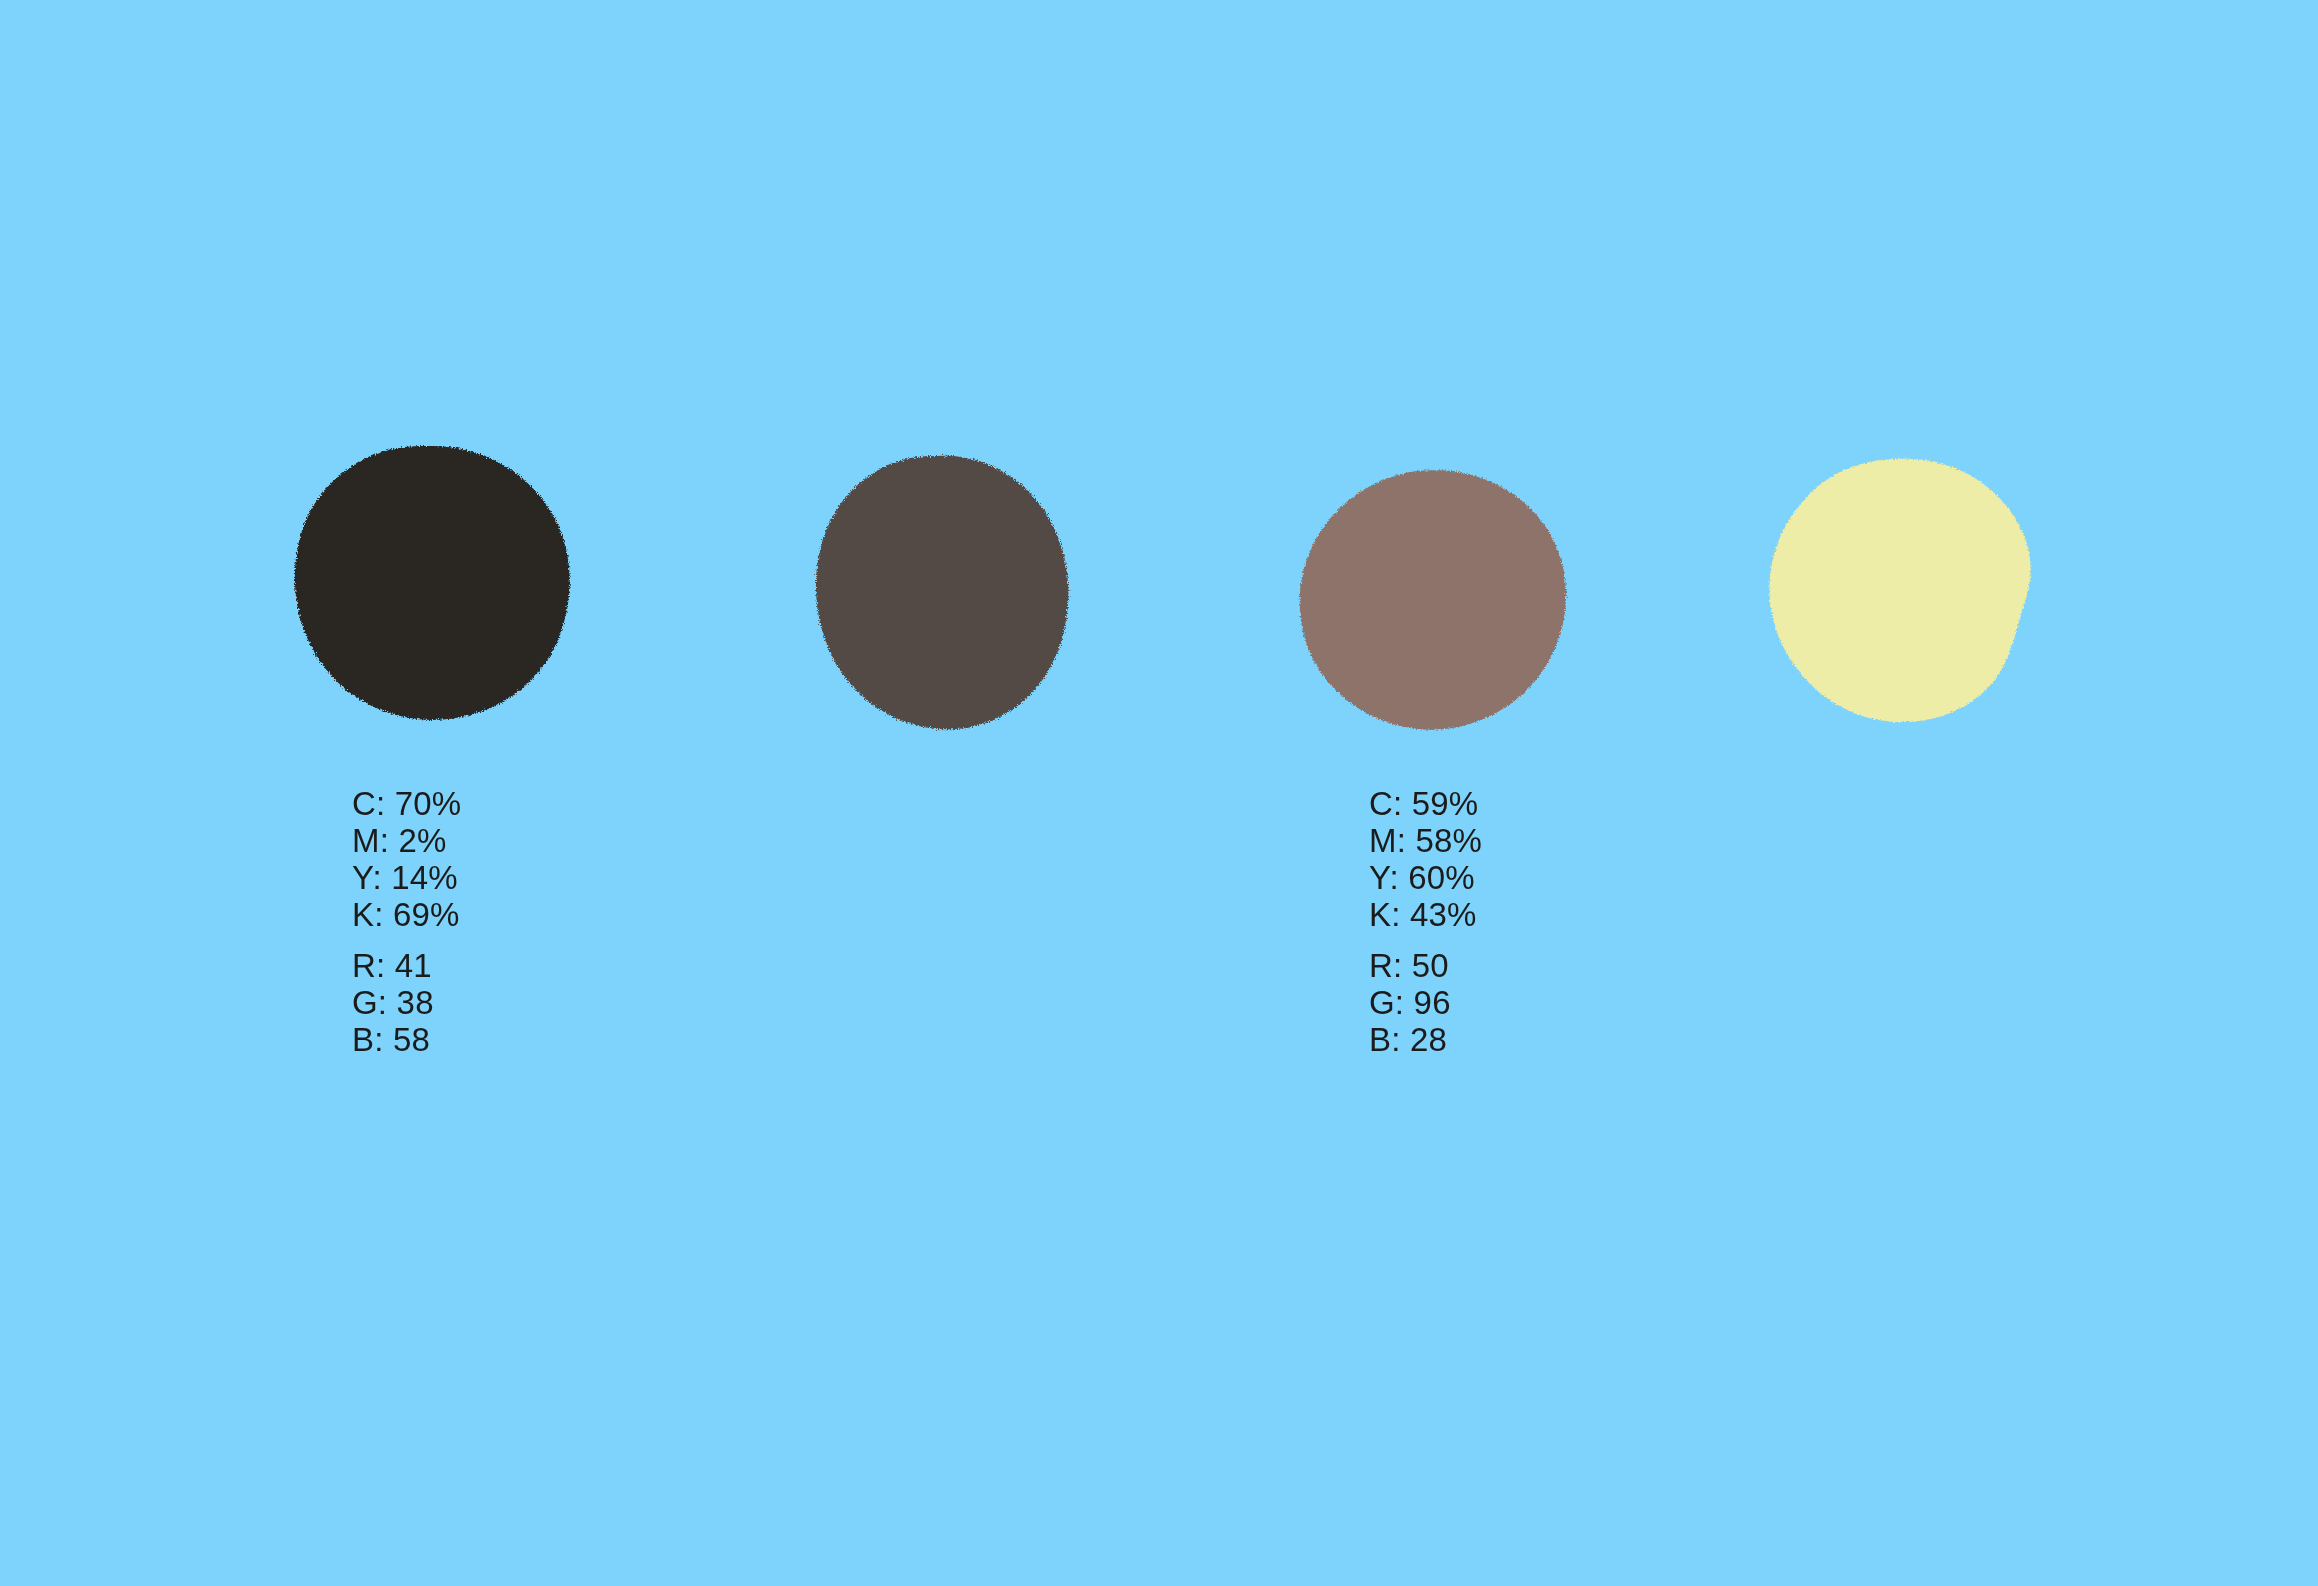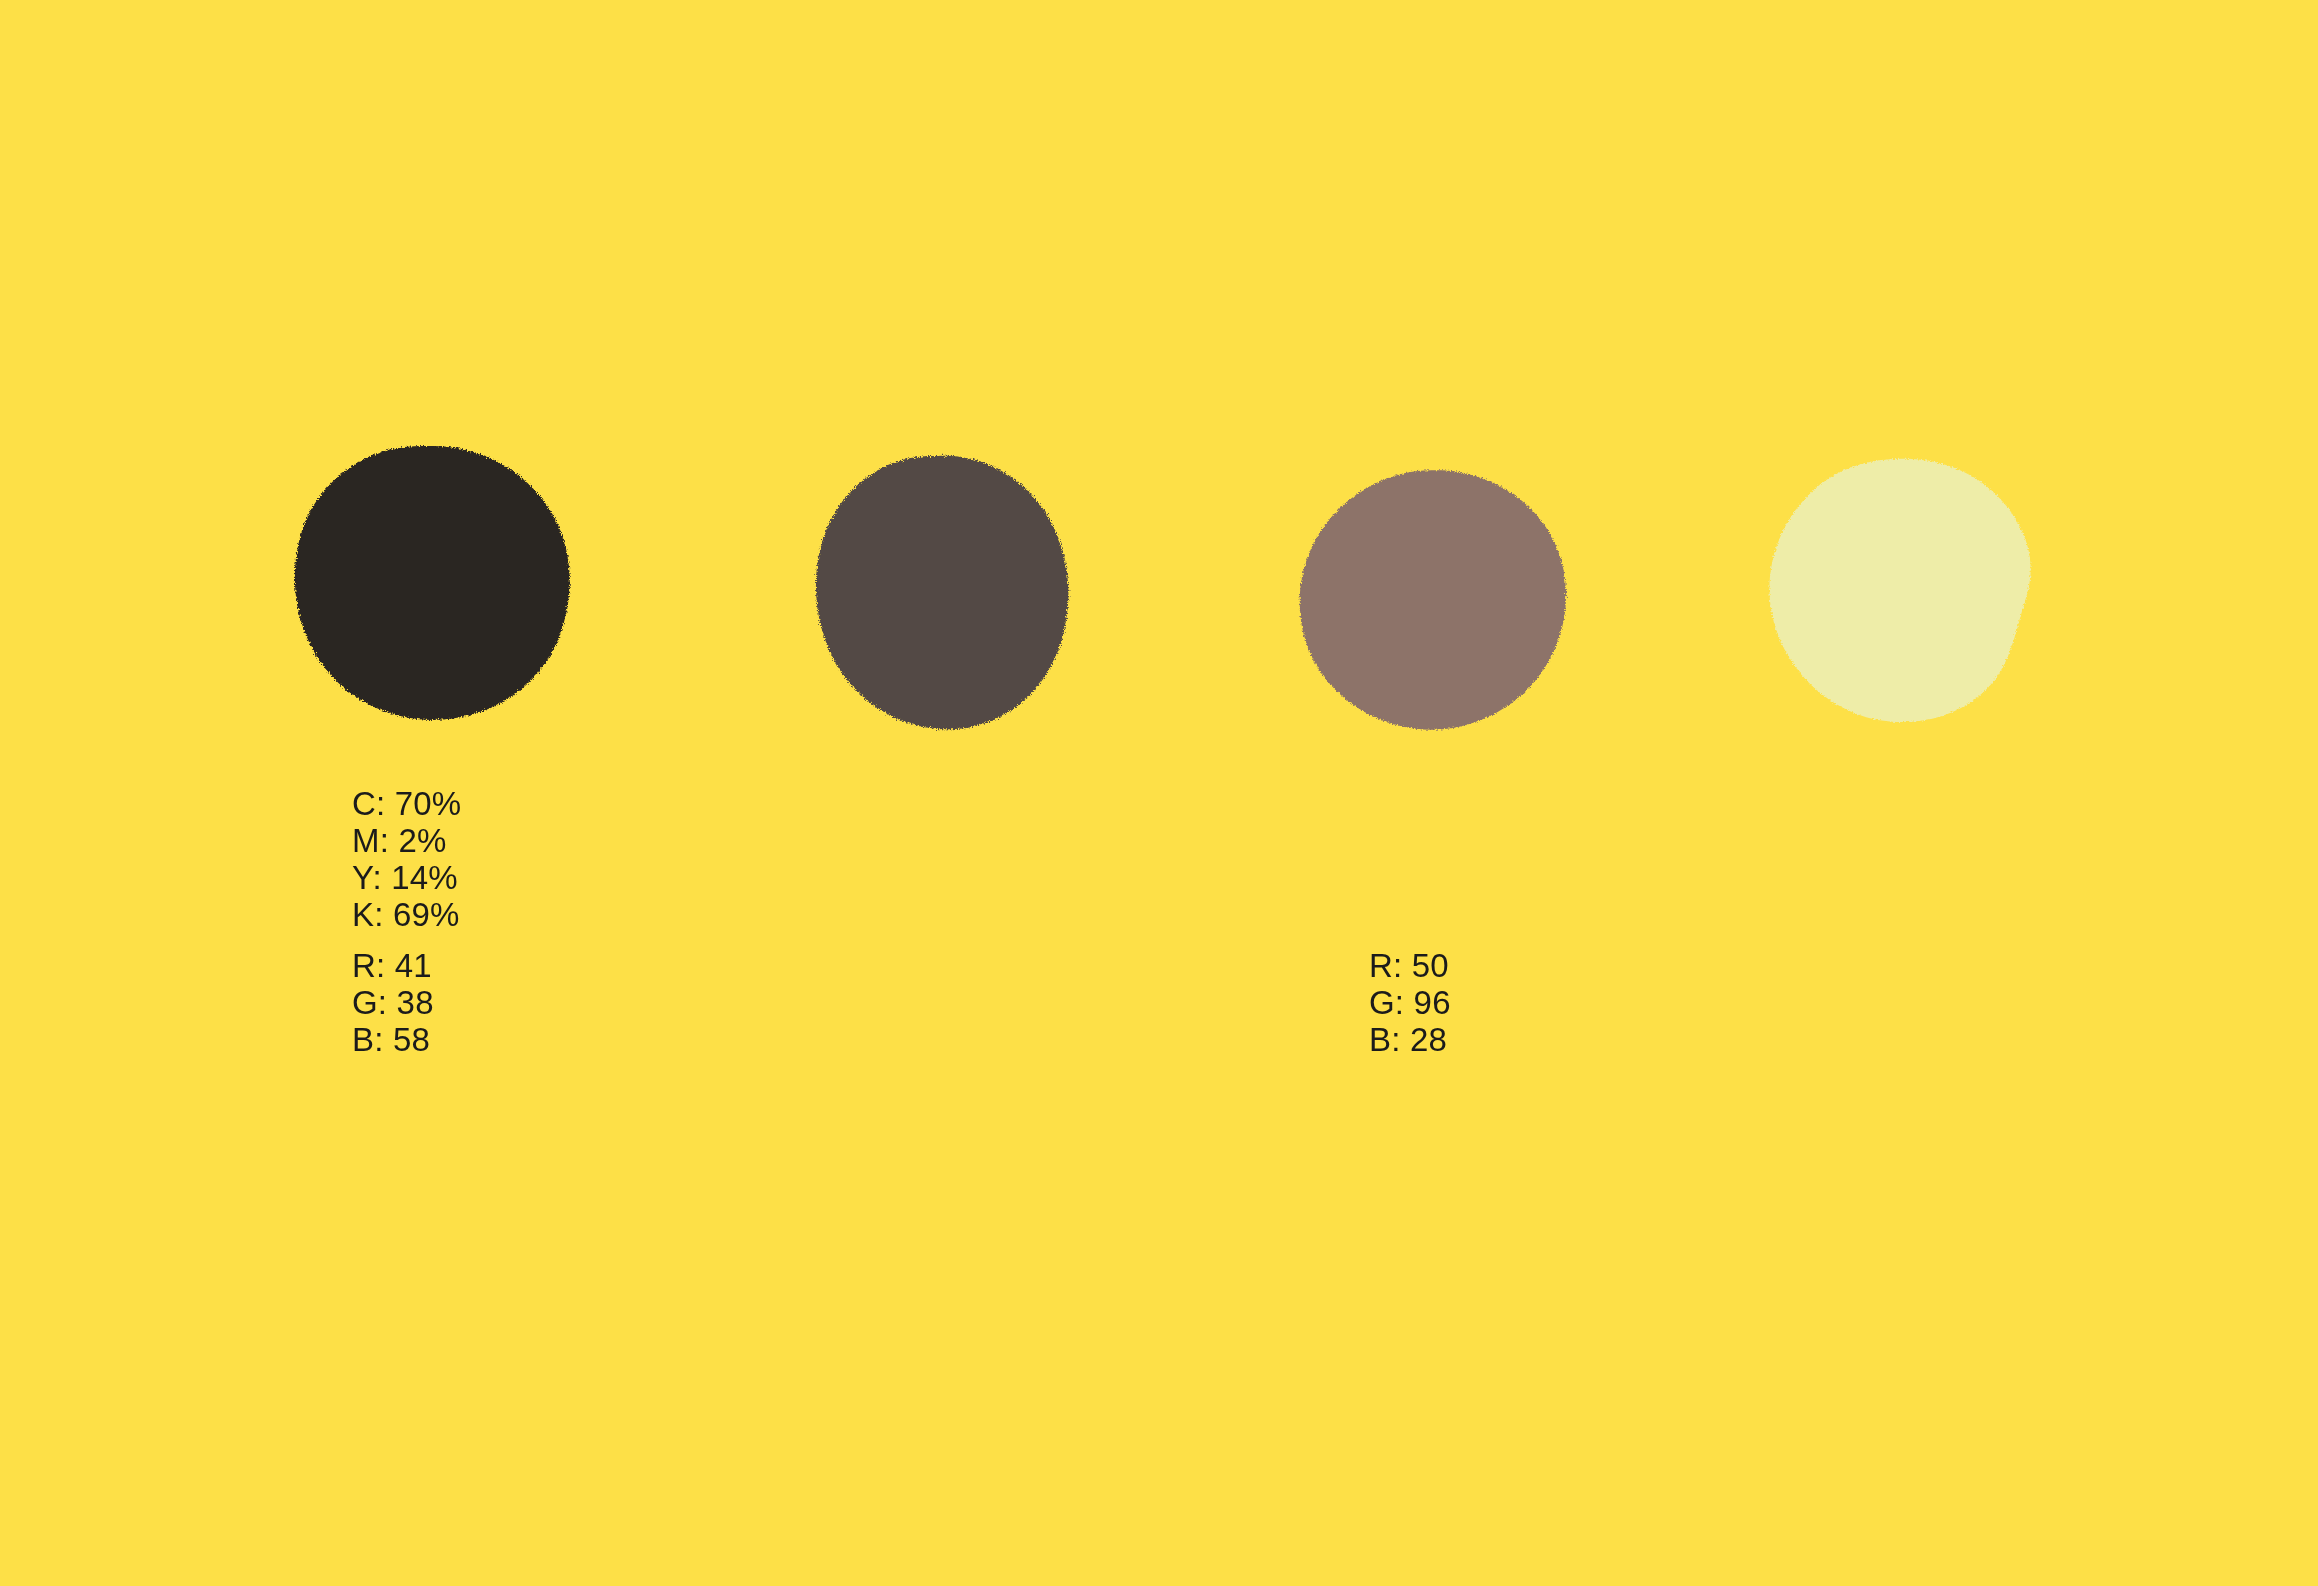--- a/index.html
+++ b/index.html
@@ -11,21 +11,21 @@
     height: 1586px;
     background: #ffffff;
     font-family: "Liberation Sans", sans-serif;
     overflow: hidden;
   }
 
   #palette-sheet {
     position: relative;
     width: 2319px;
     height: 1586px;
-    background: #fde047;
+    background: #7dd3fc;
   }
 
   .swatch-column {
     position: absolute;
     top: 0;
     height: 1586px;
     width: 504px;
   }
 
   
@@ -114,20 +114,26 @@
             <feTurbulence type="fractalNoise" baseFrequency="0.6" numOctaves="4" seed="21" result="n"></feTurbulence>
             <feDisplacementMap in="SourceGraphic" in2="n" scale="8" xChannelSelector="R" yChannelSelector="G"></feDisplacementMap>
           </filter>
         </defs>
         <path id="blob-path-2" filter="url(#rough2)" d="M176,5 C238,2 296,34 327,88 C356,139 358,200 338,253
                  C316,310 263,351 200,355 C136,359 76,328 42,276
                  C10,226 4,163 22,110 C42,52 96,10 152,6 C160,5 168,5 176,5 Z" fill="#534a45"></path>
       </svg>
     </div>
 
+    <div class="value-block cmyk-block">
+      <span class="value-line">C: 59%</span>
+      <span class="value-line">M: 58%</span>
+      <span class="value-line">Y: 60%</span>
+      <span class="value-line">K: 43%</span>
+    </div>
 
     <div class="value-block rgb-block">
       <span class="value-line">R: 50</span>
       <span class="value-line">G: 96</span>
       <span class="value-line">B: 28</span>
     </div>
   </div>
 
   <div class="swatch-column" id="col-2">
 

